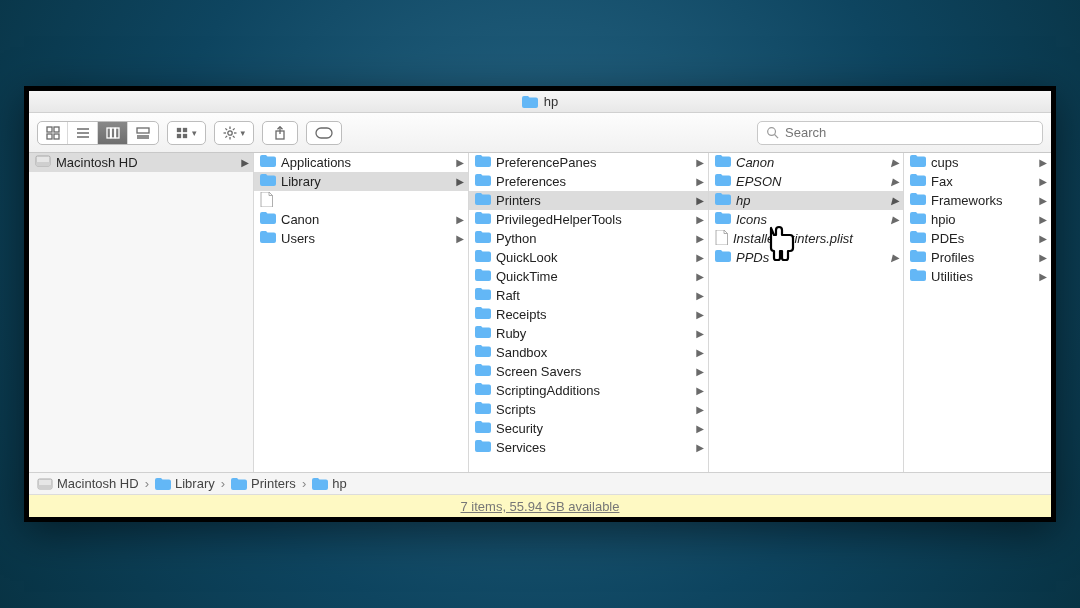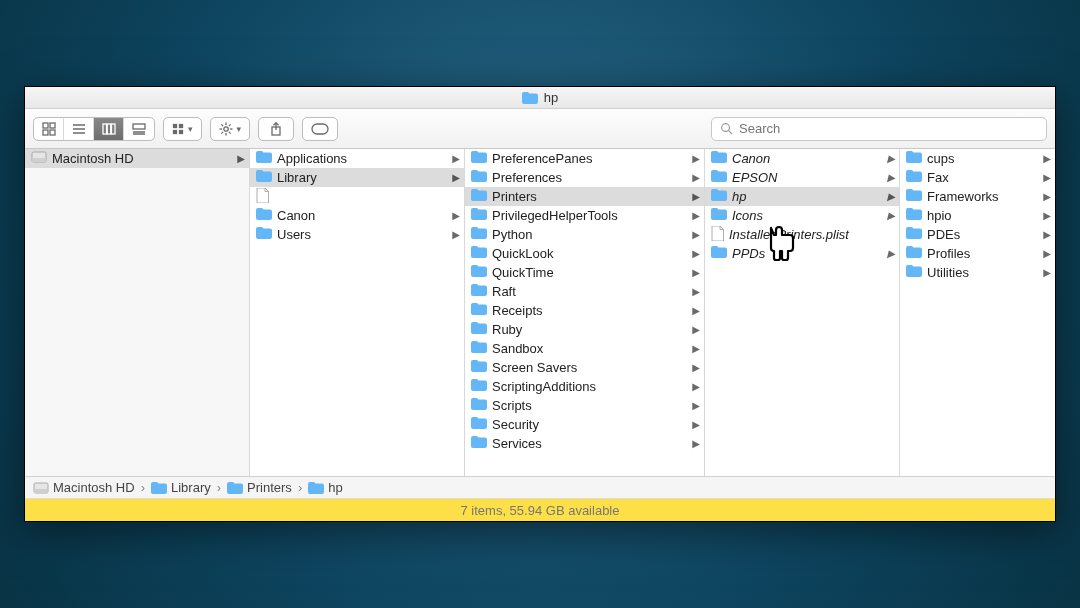--- a/index.html
+++ b/index.html
@@ -1,45 +1,45 @@
 <!DOCTYPE html>
 <html><head>
 <meta charset="utf-8">
 <style>
   * { box-sizing: border-box; margin: 0; padding: 0; font-family: -apple-system, "Helvetica Neue", Arial, sans-serif; font-size: 13px; }
   body { width: 1080px; height: 608px; background: radial-gradient(circle at 50% 40%, #2a6a8a 0%, #0e4560 60%, #083344 100%); position: relative; overflow: hidden; }
-  .window { position: absolute; left: 24px; top: 86px; right: 24px; bottom: 86px; background: #fff; border: 1px solid #000000; display: flex; flex-direction: column; box-shadow: 0 10px 40px rgba(0,0,0,0.5); }
+  .window { position: absolute; left: 24px; top: 86px; right: 24px; bottom: 86px; background: #fff; border: 5px solid #000000; display: flex; flex-direction: column; box-shadow: 0 10px 40px rgba(0,0,0,0.5); }
   .titlebar { height: 22px; background: linear-gradient(#f6f6f6,#e8e8e8); border-bottom: 1px solid #d0d0d0; display: flex; align-items: center; justify-content: center; gap: 6px; color: #333; }
   .toolbar { height: 40px; background: linear-gradient(#fdfdfd,#f1f1f1); border-bottom: 1px solid #c8c8c8; display: flex; align-items: center; padding: 0 8px; gap: 8px; }
   .seg-group { display: inline-flex; border: 1px solid #bdbdbd; border-radius: 5px; overflow: hidden; background: #fff; height: 24px; }
   .seg-btn { width: 30px; display: flex; align-items: center; justify-content: center; border-right: 1px solid #d9d9d9; color: #6a6a6a; cursor: default; }
   .seg-btn:last-child { border-right: none; }
   .seg-btn.active { background: linear-gradient(#888,#6e6e6e); color: #fff; }
   .btn { display: inline-flex; align-items: center; justify-content: center; border: 1px solid #bdbdbd; border-radius: 5px; background: #fff; height: 24px; min-width: 36px; padding: 0 8px; color: #6a6a6a; gap: 4px; }
   .spacer { flex: 1; }
-  .search { display: flex; align-items: center; border: 1px solid #c8c8c8; border-radius: 5px; background: #fff; height: 24px; width: 336px; padding: 0 8px; color: #9a9a9a; gap: 6px; }
+  .search { display: flex; align-items: center; border: 1px solid #c8c8c8; border-radius: 5px; background: #fff; height: 24px; width: 286px; padding: 0 8px; color: #9a9a9a; gap: 6px; }
   .search input { border: none; outline: none; flex: 1; font-size: 13px; color: #333; background: transparent; }
   .columns { flex: 1; display: flex; overflow: hidden; border-bottom: 1px solid #d0d0d0; }
   .col { border-right: 1px solid #d8d8d8; overflow-y: auto; overflow-x: hidden; }
   .col.c0 { width: 225px; background: #f7f7f7; }
   .col.c1 { width: 215px; }
   .col.c2 { width: 240px; }
   .col.c3 { width: 195px; font-style: italic; }
   .col.c4 { flex: 1; border-right: none; }
   .row { display: flex; align-items: center; height: 19px; padding: 0 4px 0 6px; gap: 5px; color: #222; white-space: nowrap; }
   .row .label { flex: 1; overflow: hidden; text-overflow: ellipsis; }
   .row .chev { color: #6a6a6a; font-size: 10px; width: 10px; text-align: right; }
   .row.inpath { background: #dcdcdc; }
   .row.inpath .chev { color: #555; }
   .folder-icon { width: 16px; height: 12px; }
   .file-icon { width: 13px; height: 15px; }
   .pathbar { height: 22px; background: #f5f5f5; border-bottom: 1px solid #dcdcdc; display: flex; align-items: center; padding: 0 8px; gap: 6px; color: #444; font-size: 12px; }
   .pathbar .sep { color: #888; }
   .pathbar .pbitem { display: inline-flex; align-items: center; gap: 4px; }
-  .status { height: 22px; background: #fde047; display: flex; align-items: center; justify-content: center; color: #777; font-size: 12px; }
+  .status { height: 22px; background: #fef9c3; display: flex; align-items: center; justify-content: center; color: #777; font-size: 12px; text-decoration: underline; }
   .cursor { position: absolute; left: 760px; top: 218px; pointer-events: none; }
 </style>
 </head>
 <body>
 
 <div class="window">
   <div class="titlebar">
     <svg class="folder-icon" viewBox="0 0 16 12">
         <path d="M0 2 Q0 0 2 0 L6 0 L7.5 1.5 L14 1.5 Q16 1.5 16 3.5 L16 10 Q16 12 14 12 L2 12 Q0 12 0 10 Z" fill="#63b7f6"></path>
       </svg>

